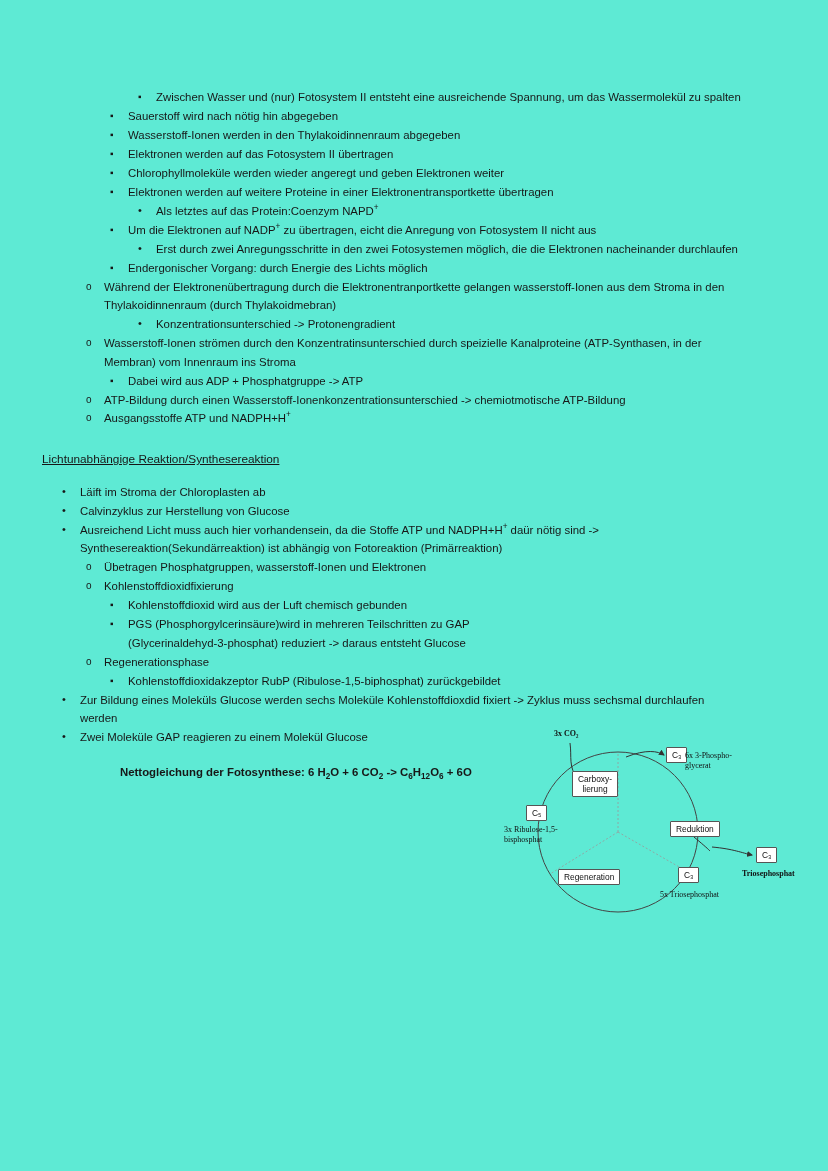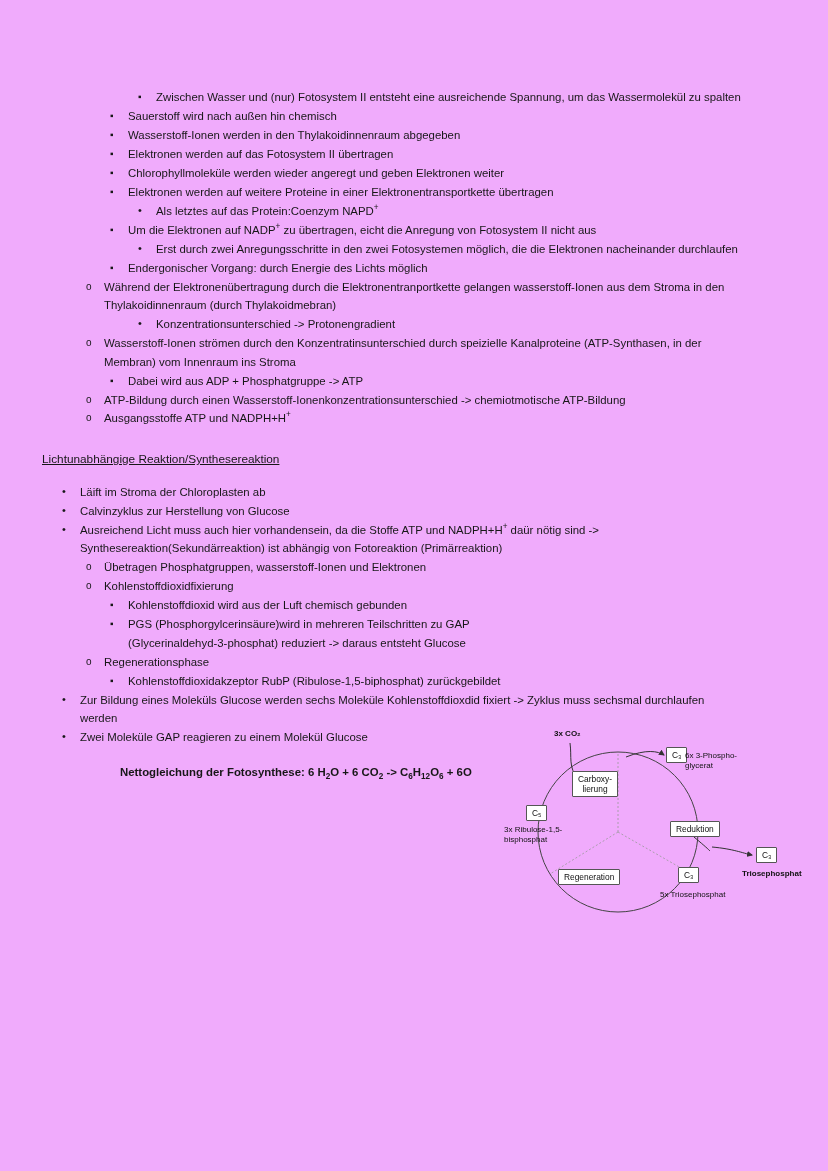--- a/index.html
+++ b/index.html
@@ -8,21 +8,21 @@
     background: #ffffff;
   }
   body {
     font-family: "Liberation Sans", sans-serif;
     color: #000000;
   }
   .page {
     position: relative;
     width: 828px;
     height: 1171px;
-    background: #f0abfc;
+    background: #5eead4;
     overflow: hidden;
     box-sizing: border-box;
     padding: 0;
   }
   .content {
     position: absolute;
     left: 42px;
     top: 88px;
     width: 700px;
     font-size: 11.4px;
@@ -93,20 +93,21 @@
     font-size: 8.4px;
     text-align: center;
     white-space: nowrap;
     border-radius: 1px;
   }
   .diagram .lbl {
     position: absolute;
     font-size: 8px;
     white-space: nowrap;
     line-height: 1.2;
+    font-family: Liberation Serif, serif;
   }
   .diagram svg {
     position: absolute;
     left: 0;
     top: 0;
     overflow: visible;
   }
   .dbox-c3a { left: 168px; top: 20px; }
   .dbox-carboxy { left: 74px; top: 44px; padding: 4px 7px; font-size: 8.6px; }
   .dbox-c5 { left: 28px; top: 78px; }
@@ -128,21 +129,21 @@
 
   <div class="content">
 
     <ul class="lvl" id="list-top">
         <li class="item" style="margin-left: 94px;">
           <span class="bullet b-square"></span>
           <span class="txt">Zwischen Wasser und (nur) Fotosystem II    entsteht eine ausreichende Spannung, um das Wassermolekül zu spalten</span>
         </li>
         <li class="item" style="margin-left: 66px;">
           <span class="bullet b-square"></span>
-          <span class="txt">Sauerstoff wird nach außen hin chemisch</span>
+          <span class="txt">Sauerstoff wird nach nötig hin abgegeben</span>
         </li>
         <li class="item" style="margin-left: 66px;">
           <span class="bullet b-square"></span>
           <span class="txt">Wasserstoff-Ionen werden in den Thylakoidinnenraum abgegeben</span>
         </li>
         <li class="item" style="margin-left: 66px;">
           <span class="bullet b-square"></span>
           <span class="txt">Elektronen werden auf das Fotosystem II übertragen</span>
         </li>
         <li class="item" style="margin-left: 66px;">

